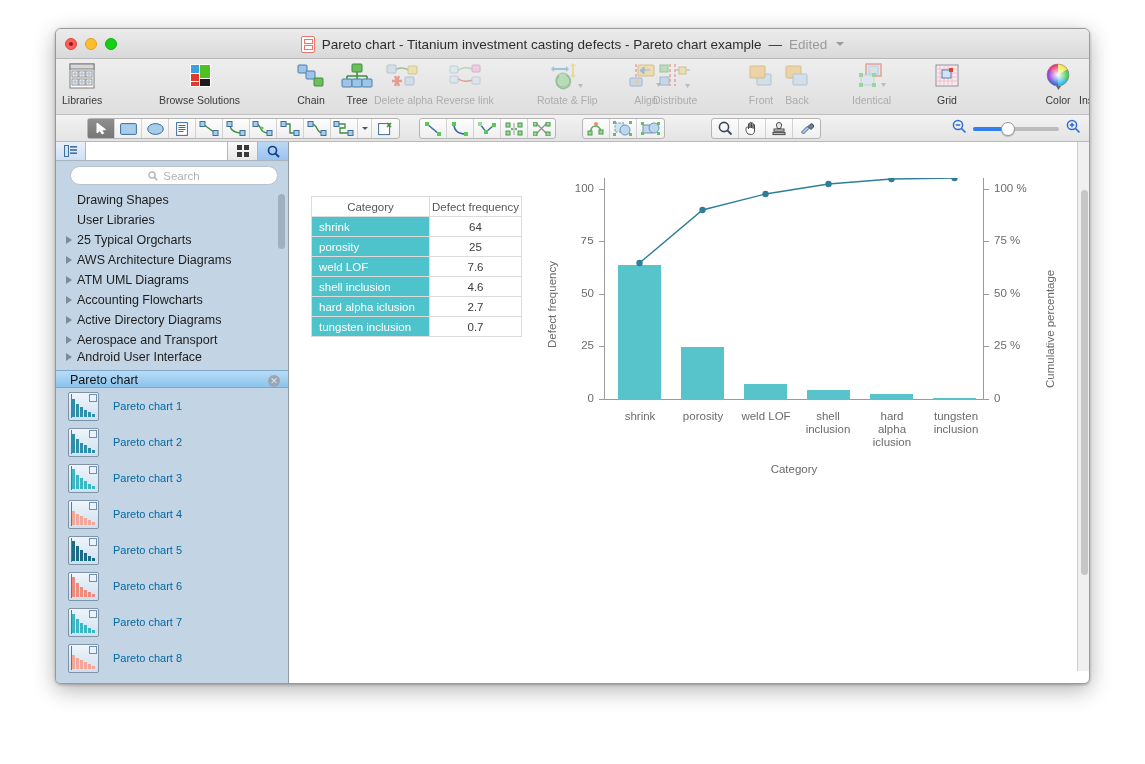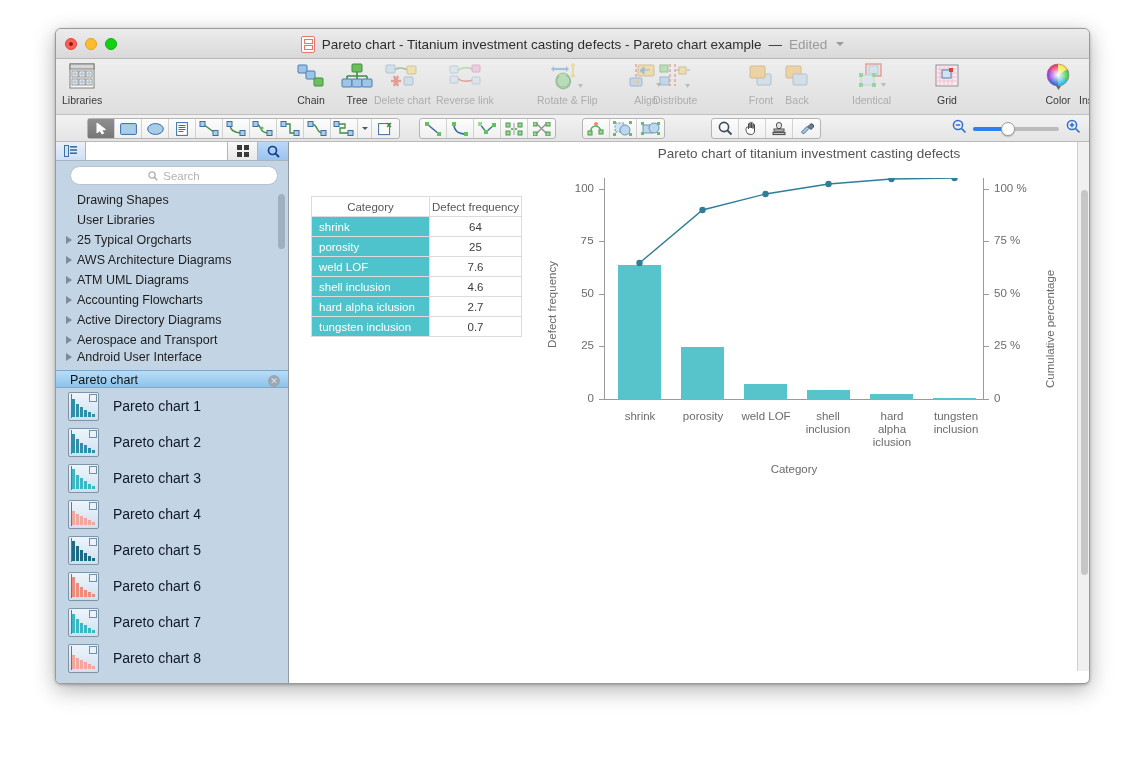--- a/index.html
+++ b/index.html
@@ -134,21 +134,21 @@
   }
   .libtab .spacer { flex:1; }
   .close-x { width:12px;height:12px;border-radius:50%;background:#9aa6b1;color:#dfe6ec;font-size:9px;line-height:12px;text-align:center; }
   .shapelist { flex:1; background:#c3d4e4; overflow:hidden; position:relative; }
   .shape-item { height:36px; display:flex; align-items:center; padding-left:12px; gap:14px; }
   .thumb { width:31px;height:29px;border:1px solid #7e93a8; border-radius:2px; position:relative; background:linear-gradient(#eef5fb,#cfe0ef); overflow:hidden; }
   .thumb .chk { position:absolute; right:1px; top:1px; width:8px;height:8px;background:#eaf3fb;border:1px solid #6f90ad; }
   .thumb .bars { position:absolute; left:3px; bottom:3px; display:flex; align-items:flex-end; gap:1px; height:20px; }
   .thumb .bars i { display:block; width:3px; }
   .thumb .axis { position:absolute; left:2px; bottom:2px; width:1px; height:24px; background:#4c7ea3; }
-  .shape-lab { font-size:14px; color:#0f172a; }
+  .shape-lab { font-size:11px; color:#0369a1; }
 
   
   .canvaswrap { flex:1; position:relative; background:#9aa0a6; }
   .canvas { position:absolute; left:0; top:0; right:12px; bottom:12px; background:#fff; overflow:hidden; }
   .vscroll { position:absolute; right:0; top:0; width:12px; bottom:12px; background:#f0f0f0; border-left:1px solid #cfcfcf; }
   .vthumb { position:absolute; left:2.5px; top:48px; width:7px; height:385px; border-radius:4px; background:#c6c6c6; }
   .hscroll-zone { position:absolute; left:0; right:0; bottom:0; height:12px; background:#fff; }
 
   
   .dtable { position:absolute; left: 22px; top: 54px; border-collapse: collapse; font-size: 11.5px; }
@@ -225,20 +225,33 @@
                 <circle cx="22" cy="12" r="2"></circle>
             <circle cx="8" cy="20" r="2"></circle>
                 <circle cx="15" cy="20" r="2"></circle>
                 <circle cx="22" cy="20" r="2"></circle>
               </g>
         </svg>
       </div>
       <div class="rib-lab">Libraries</div>
     </div>
 
+    <div class="rib-item" style="left:103px;">
+      <div class="rib-ico">
+        <svg width="30" height="28" viewBox="0 0 30 28">
+          <rect x="6" y="3" width="19" height="21" fill="#fff" stroke="#fff" stroke-width="2"></rect>
+          <rect x="6" y="3" width="8" height="8" fill="#3aa0e0"></rect>
+          <rect x="15" y="3" width="10" height="13" fill="#4fc123"></rect>
+          <rect x="6" y="12" width="8" height="7" fill="#e23b2e"></rect>
+          <rect x="15" y="17" width="10" height="7" fill="#1b1b1b"></rect>
+          <rect x="6" y="20" width="8" height="4" fill="#e23b2e"></rect>
+        </svg>
+      </div>
+      <div class="rib-lab">Browse Solutions</div>
+    </div>
 
     <div class="rib-item" style="left:238px;">
       <div class="rib-ico">
         <svg width="34" height="28" viewBox="0 0 34 28">
           <path d="M9 7 L17 13 M17 13 L24 20" stroke="#3f8f3f" stroke-width="1.6" fill="none"></path>
           <rect x="4" y="3" width="9" height="8" rx="1" fill="#9ec5e8" stroke="#4a7fae"></rect>
           <rect x="12" y="9" width="9" height="8" rx="1" fill="#9ec5e8" stroke="#4a7fae"></rect>
           <rect x="20" y="16" width="9" height="8" rx="1" fill="#6dbf5e" stroke="#3f8f3f"></rect>
         </svg>
       </div>
@@ -261,21 +274,21 @@
     <div class="rib-item dim" style="left:318px;">
       <div class="rib-ico">
         <svg width="40" height="28" viewBox="0 0 40 28">
           <path d="M11 9 C16 4 22 6 26 8" stroke="#3f8f3f" stroke-width="1.5" fill="none"></path>
           <rect x="4" y="3" width="9" height="8" rx="1" fill="#b7d3ea" stroke="#6f93b4"></rect>
           <rect x="25" y="4" width="9" height="8" rx="1" fill="#f2d46b" stroke="#b49735"></rect>
           <rect x="22" y="15" width="9" height="8" rx="1" fill="#b7d3ea" stroke="#6f93b4"></rect>
           <path d="M9 19 L19 19 M12 14 L16 24 M16 14 L12 24" stroke="#e0452e" stroke-width="2.4"></path>
         </svg>
       </div>
-      <div class="rib-lab">Delete chart</div>
+      <div class="rib-lab">Delete alpha</div>
     </div>
 
     <div class="rib-item dim" style="left:380px;">
       <div class="rib-ico">
         <svg width="40" height="28" viewBox="0 0 40 28">
           <path d="M12 9 C18 4 24 6 28 7" stroke="#6dbf5e" stroke-width="1.5" fill="none"></path>
           <path d="M12 16 C18 21 24 19 28 18" stroke="#e0452e" stroke-width="1.5" fill="none"></path>
           <rect x="5" y="4" width="8" height="7" rx="1" fill="#cfe2f2" stroke="#8aa9c3"></rect>
           <rect x="27" y="3" width="8" height="7" rx="1" fill="#f0a8d8" stroke="#b96fa2"></rect>
           <rect x="5" y="14" width="8" height="7" rx="1" fill="#cfe2f2" stroke="#8aa9c3"></rect>
@@ -880,21 +893,20 @@
             <td class="c-val">2.7</td>
           </tr>
           <tr>
             <td class="c-cat">tungsten inclusion</td>
             <td class="c-val">0.7</td>
           </tr>
         </tbody>
             </table>
 
         <div class="chart">
-          <div class="chart-title">Pareto chart of titanium investment casting defects</div>
 
           <div class="plot">
 
             <div class="axis-line" style="left:0;top:0;width:1px;height:222px;"></div>
             <div class="axis-line" style="left:0;top:221px;width:380px;height:1px;"></div>
             <div class="axis-line" style="left:379px;top:0;width:1px;height:222px;"></div>
 
             <div class="tickv" style="left:-5px;top:221px;"></div>
             <div class="tickv" style="left:-5px;top:168px;"></div>
             <div class="tickv" style="left:-5px;top:116px;"></div>

